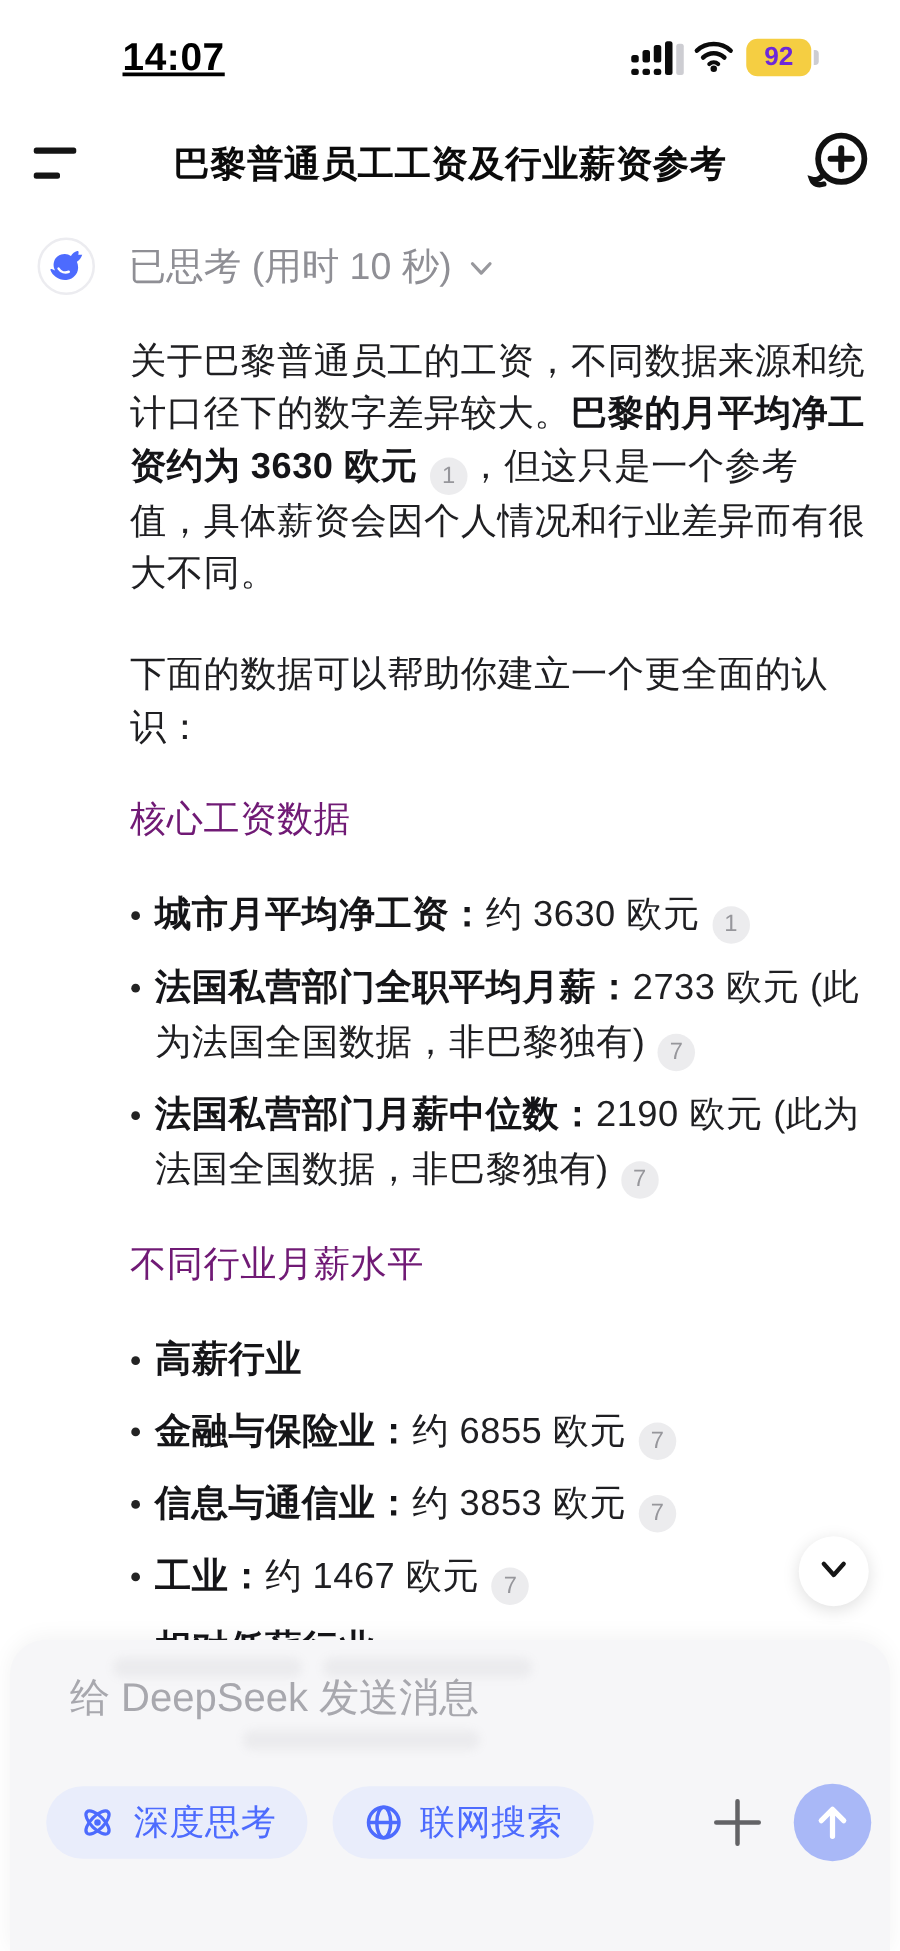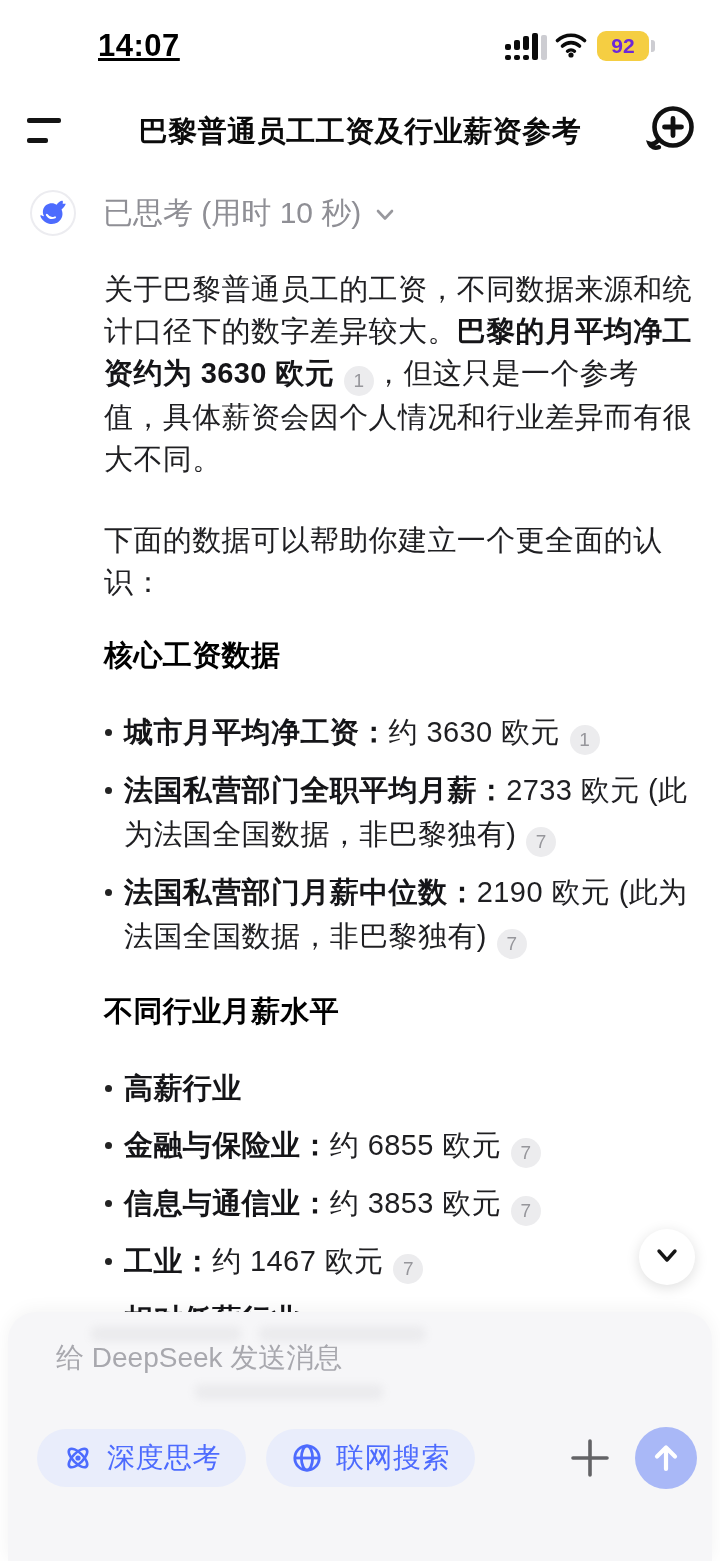--- a/index.html
+++ b/index.html
@@ -33,40 +33,40 @@
   .chat{position:absolute;top:172px;left:0;right:0;bottom:0;padding:18px 28px 0 104px;color:#1f1f22;}
   .thought-row{display:flex;align-items:center;margin-left:-74px;cursor:pointer;}
   .avatar{width:46px;height:46px;border-radius:50%;background:#fff;border:2px solid #ececf0;
           display:flex;align-items:center;justify-content:center;flex:0 0 auto;}
   .thought-label{margin-left:27px;font-size:30px;color:#8f8f95;}
   .thought-chevron{margin-left:12px;margin-top:4px;}
 
   .para{margin:32px 0 0;font-size:29px;line-height:42px;letter-spacing:.4px;}
   .b{font-weight:700;color:#151518;}
   .intro{margin:39px 0 4px;font-size:29px;line-height:42px;letter-spacing:.4px;}
-  .sec-h{margin:33px 0 34px;font-size:29px;font-weight:700;color:#000000;letter-spacing:.4px;}
+  .sec-h{margin:33px 0 34px;font-size:29px;font-weight:400;color:#701a75;letter-spacing:.4px;}
   ul.items{list-style:none;margin:0;padding:0;}
   ul.items li{position:relative;padding-left:20px;font-size:29px;line-height:44px;letter-spacing:.4px;margin-bottom:13px;}
   ul.items li::before{content:"";position:absolute;left:1px;top:19px;width:7px;height:7px;border-radius:50%;background:#232323;}
   .cite{display:inline-flex;align-items:center;justify-content:center;width:30px;height:30px;border-radius:50%;
         background:#ececee;color:#96969b;font-size:19px;margin-left:10px;vertical-align:-4px;cursor:pointer;}
 
   
   .scroll-fab{position:absolute;left:639px;top:1229px;width:56px;height:56px;border-radius:50%;background:#fff;border:0;
               box-shadow:0 3px 14px rgba(0,0,0,.13);display:flex;align-items:center;justify-content:center;cursor:pointer;z-index:5;}
 
   
   .composer{position:absolute;left:8px;right:8px;top:1312px;bottom:0;background:#f6f6f8;border-radius:28px 28px 0 0;
             box-shadow:0 -2px 18px rgba(0,0,0,.05);z-index:6;}
   .ghost{position:absolute;height:16px;border-radius:8px;background:#8f8f96;opacity:.10;filter:blur(4px);}
   .g1{left:82px;top:14px;width:152px;}
   .g2{left:250px;top:14px;width:168px;}
   .g3{left:186px;top:72px;width:190px;}
   .msg-input{position:absolute;left:46px;top:24px;width:560px;height:44px;border:0;background:transparent;outline:none;
-             font-size:28px;color:#737373;}
+             font-size:32px;color:#737373;}
   .msg-input::placeholder{color:#a8a8ae;opacity:1;}
   .toolbar{position:absolute;left:12px;right:0;top:115px;height:62px;display:flex;align-items:center;padding:0 15px 0 17px;}
   .pill{height:58px;border-radius:29px;background:#e9edfb;color:#4D6BFE;border:0;display:inline-flex;align-items:center;
         gap:13px;padding:0 25px;font-size:28px;font-weight:500;cursor:pointer;letter-spacing:.5px;}
   .pill + .pill{margin-left:20px;}
   .spacer{flex:1;}
   .plus-btn{width:44px;height:44px;background:none;border:0;padding:0;margin-right:23px;cursor:pointer;
             display:flex;align-items:center;justify-content:center;}
   .send-btn{width:62px;height:62px;border-radius:50%;background:#a9b8f7;border:0;display:flex;align-items:center;
             justify-content:center;cursor:pointer;}

